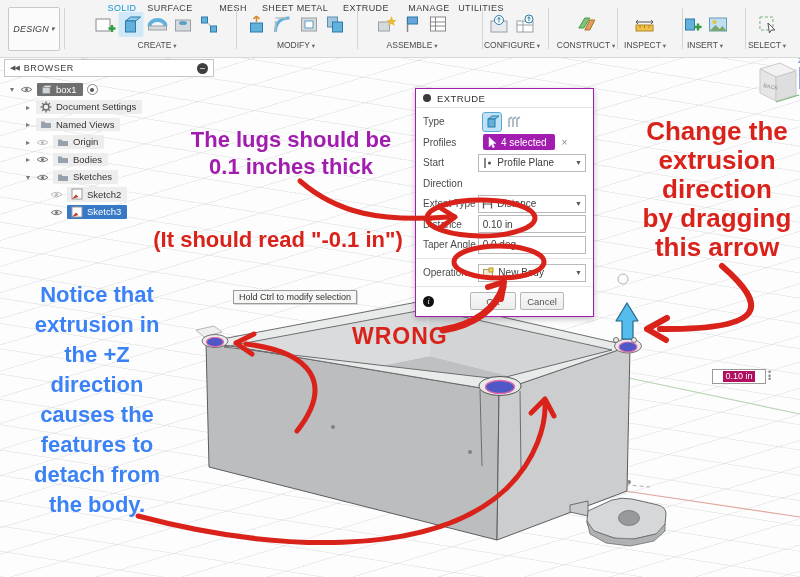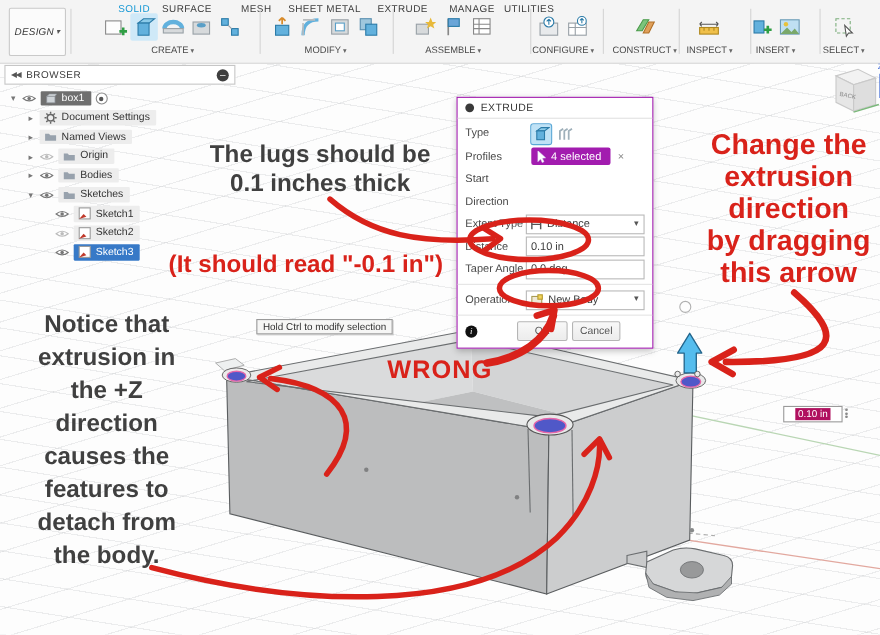--- a/index.html
+++ b/index.html
@@ -433,33 +433,20 @@
         </svg>
       <span class="blabel">
           <svg width="12" height="10">
             <path d="M1 2.5 h3.5 l1.2 1.5 H11 V9 H1 Z" fill="#98a2ad"></path>
           </svg>
           <span>Sketches</span>
         </span>
     </div>
     <div class="brow" style="padding-left:46px">
       <svg width="13" height="9">
-          <path d="M1 4.5 Q6.5 0 12 4.5 Q6.5 9 1 4.5Z" fill="none" stroke="#777"></path>
-          <circle cx="6.5" cy="4.5" r="1.6" fill="#777"></circle>
-        </svg>
-      <span class="blabel">
-          <svg width="12" height="12">
-            <rect x="1" y="1" width="10" height="10" fill="#fff" stroke="#9a9a9a"></rect>
-            <path d="M1 11 L5 6.5 7.5 9 Z" fill="#c0392b"></path>
-          </svg>
-          <span>Sketch1</span>
-        </span>
-    </div>
-    <div class="brow" style="padding-left:46px">
-      <svg width="13" height="9">
           <path d="M1 4.5 Q6.5 0 12 4.5 Q6.5 9 1 4.5Z" fill="none" stroke="#bbb"></path>
           <circle cx="6.5" cy="4.5" r="1.6" fill="#bbb"></circle>
         </svg>
       <span class="blabel">
           <svg width="12" height="12">
             <rect x="1" y="1" width="10" height="10" fill="#fff" stroke="#9a9a9a"></rect>
             <path d="M1 11 L5 6.5 7.5 9 Z" fill="#c0392b"></path>
           </svg>
           <span>Sketch2</span>
         </span>
@@ -507,20 +494,28 @@
       <span class="pchip">
         <svg width="9" height="11">
             <polygon points="1,0 1,10 3.5,7.5 5,11 6.5,10 5,6.8 8,6.5" fill="#fff" stroke="#dce9f5" stroke-width=".5"></polygon>
           </svg>
         <span>4 selected</span>
       </span>
       <span class="pchip-x">×</span>
     </div>
     <div class="drow">
       <span class="dlabel">Start</span>
+      <span class="sel">
+        <svg width="11" height="12">
+            <line x1="3" y1="1" x2="3" y2="11" stroke="#555" stroke-width="1.4"></line>
+            <circle cx="7.5" cy="6" r="1.6" fill="#555"></circle>
+          </svg>
+        <span>Profile Plane</span>
+        <span class="caret">▼</span>
+      </span>
     </div>
     <div class="drow">
       <span class="dlabel">Direction</span>
     </div>
     <div class="drow">
       <span class="dlabel">Extent Type</span>
       <span class="sel">
         <svg width="11" height="12">
             <line x1="1.5" y1="1.5" x2="1.5" y2="10.5" stroke="#555" stroke-width="1.3"></line>
             <line x1="9.5" y1="1.5" x2="9.5" y2="10.5" stroke="#555" stroke-width="1.3"></line>
@@ -575,29 +570,29 @@
     <polygon points="14,16 34,10 50,18 30,24" fill="#f2f2f2" stroke="#c9c9c9"></polygon>
     <polygon points="14,16 30,24 30,48 14,40" fill="#e6e6e6" stroke="#c9c9c9"></polygon>
     <polygon points="30,24 50,18 50,42 30,48" fill="#dedede" stroke="#c9c9c9"></polygon>
     <text x="17" y="34" font-size="5.5" fill="#8a8a8a" transform="rotate(12 17 34)">BACK</text>
     <line x1="54" y1="14" x2="54" y2="36" stroke="#4a72d8" stroke-width="1.2"></line>
     <text x="52" y="10" font-size="7" fill="#4a72d8">Z</text>
     <line x1="30" y1="49" x2="53" y2="42" stroke="#7ab87a" stroke-width="1.2"></line>
   </svg>
 </div>
 
-<div class="ann ann-lugs" style="color: #404040;">The lugs should be
+<div class="ann ann-lugs" style="color: #a21caf;">The lugs should be
 0.1 inches thick</div>
 <div class="ann ann-read" style="color: rgb(217, 34, 26);">(It should read "-0.1 in")</div>
 <div class="ann ann-change" style="color: rgb(217, 34, 26);">Change the
 extrusion
 direction
 by dragging
 this arrow</div>
-<div class="ann ann-notice" style="color: #404040;">Notice that
+<div class="ann ann-notice" style="color: #3b82f6;">Notice that
 extrusion in
 the +Z
 direction
 causes the
 features to
 detach from
 the body.</div>
 <div class="ann ann-wrong" style="color: rgb(217, 34, 26);">WRONG</div>
 
 <svg class="redlayer" viewBox="0 0 800 577">

